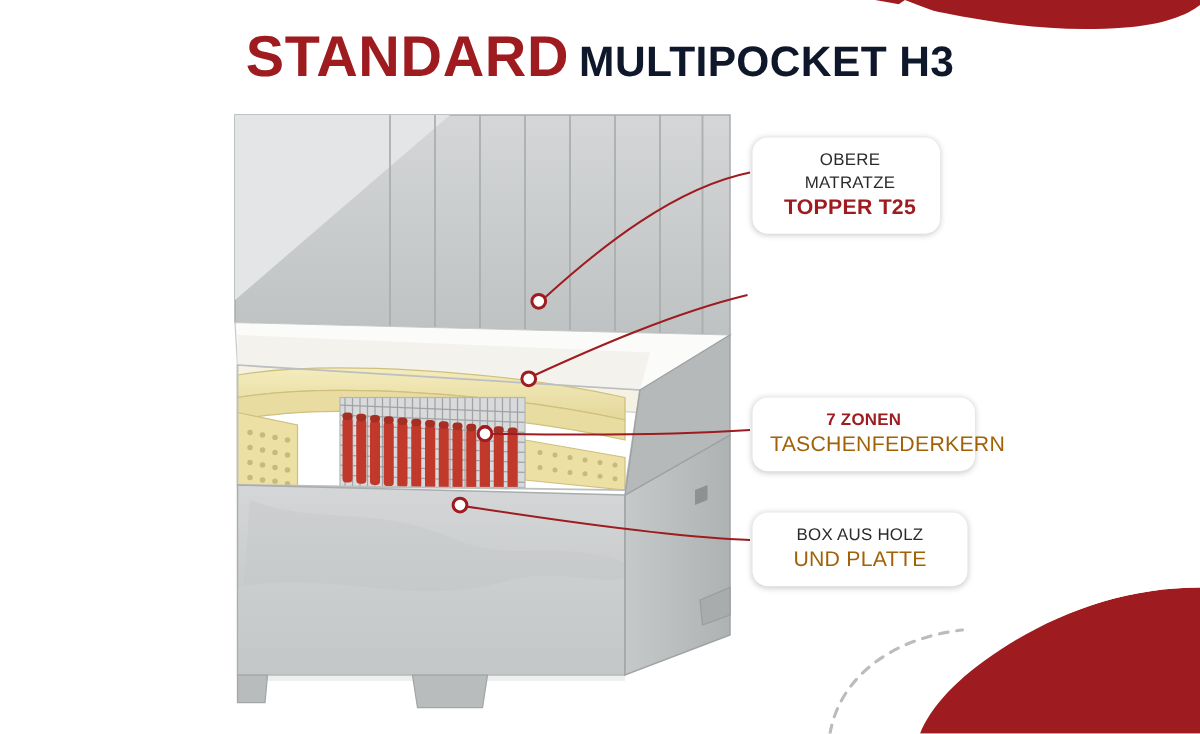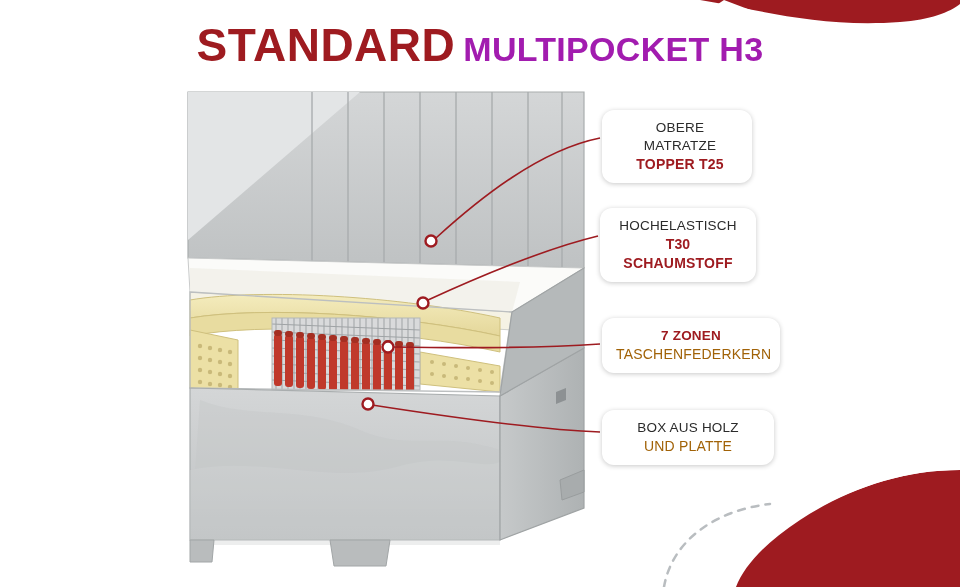--- a/index.html
+++ b/index.html
@@ -29,21 +29,21 @@
   }
   .title-strong {
     font-size: 46px;
     font-weight: bold;
     color: #9e1b20;
     letter-spacing: 0.5px;
   }
   .title-rest {
     font-size: 34px;
     font-weight: bold;
-    color: #a21caf;
+    color: #0f172a;
     letter-spacing: 0.3px;
     margin-left: 8px;
   }
 
   
   .callout {
     position: absolute;
     background: #ffffff;
     border-radius: 12px;
     box-shadow: 0 1px 5px rgba(0,0,0,0.22);
@@ -53,21 +53,21 @@
     line-height: 1.35;
   }
   .callout .l1 {
     display: block;
     font-size: 13.5px;
     color: #2b2b2b;
     letter-spacing: 0.2px;
   }
   .callout .l2 {
     display: block;
-    font-size: 14px;
+    font-size: 17px;
     font-weight: bold;
     color: #9e1b20;
     letter-spacing: 0.2px;
   }
   .callout .l2.dark {
     color: #a16207;
     font-weight: normal;
   }
   .callout .l1.red {
     color: #9e1b20;
@@ -295,24 +295,20 @@
       <circle cx="388" cy="347" r="5.5" fill="#ffffff" stroke="#9e1b20" stroke-width="2.4"></circle>
       <circle cx="368" cy="404" r="5.5" fill="#ffffff" stroke="#9e1b20" stroke-width="2.4"></circle>
     </g>
   </svg>
 
   <div class="callout" id="c1">
     <span class="l1">OBERE MATRATZE</span>
     <span class="l2">TOPPER T25</span>
   </div>
 
-  <div class="callout" id="c2">
-    <span class="l1">HOCHELASTISCH</span>
-    <span class="l2">T30 SCHAUMSTOFF</span>
-  </div>
 
   <div class="callout" id="c3">
     <span class="l1 red">7 ZONEN</span>
     <span class="l2 dark">TASCHENFEDERKERN</span>
   </div>
 
   <div class="callout" id="c4">
     <span class="l1">BOX AUS HOLZ</span>
     <span class="l2 dark">UND PLATTE</span>
   </div>

